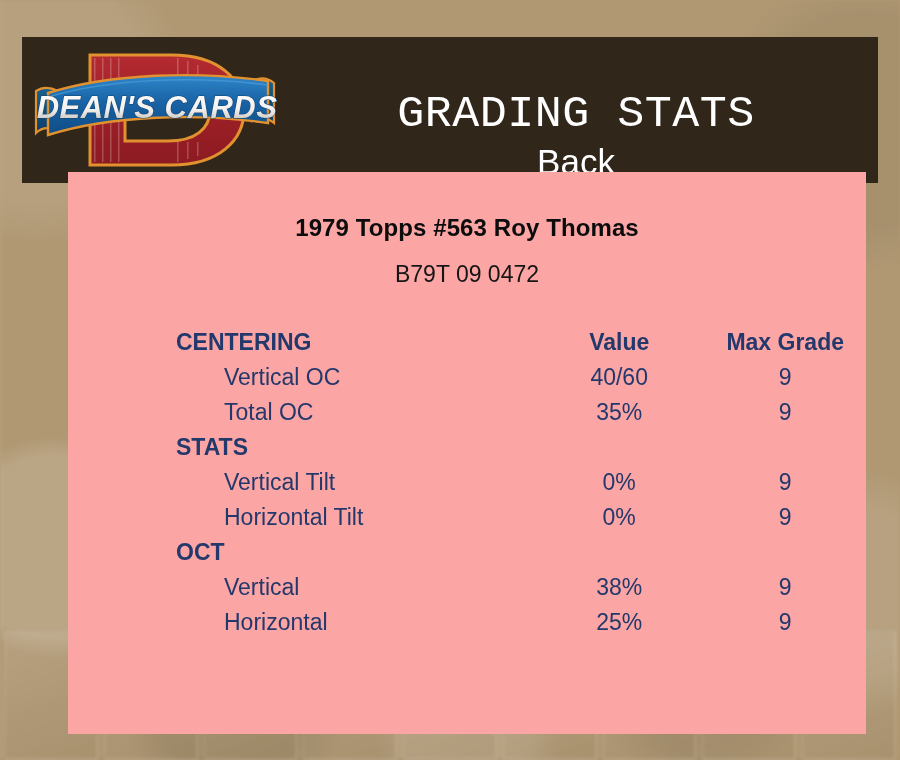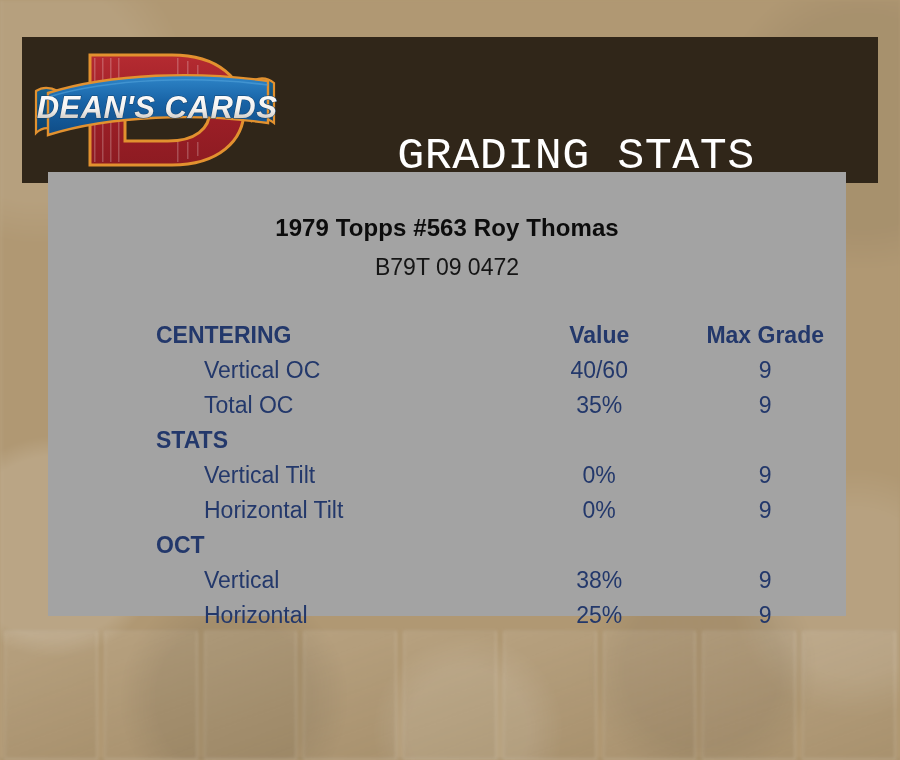--- a/index.html
+++ b/index.html
@@ -88,41 +88,41 @@
   }
   #title-sub {
     font-size: 35px;
     line-height: 42px;
     font-weight: 400;
   }
 
   
   #panel {
     position: absolute;
-    left: 48px;
+    left: 68px;
     top: 172px;
     width: 798px;
-    height: 444px;
-    background-color: #a3a3a3;
+    height: 562px;
+    background-color: #fca5a5;
   }
 
   #card-title {
     text-align: center;
     font-size: 24px;
     font-weight: bold;
     color: #0c0c0c;
     margin-top: 42px;
     letter-spacing: 0.1px;
   }
   #card-serial {
     text-align: center;
     font-size: 23px;
     font-weight: 400;
     color: #151515;
-    margin-top: 12px;
+    margin-top: 19px;
   }
 
   
   #stats {
     margin: 37px 0 0 5px;
     width: 100%;
     border-collapse: collapse;
     color: #23386b;
   }
   #stats td {
@@ -210,20 +210,21 @@
 
       <path d="M26 56 C90 36 176 34 246 44 L246 86 C176 76 90 78 26 98 Z" fill="url(#ribbonGrad)" stroke="#e2912f" stroke-width="2.4"></path>
       <path d="M26 60 C90 41 176 39 246 48" fill="none" stroke="#4fa0d8" stroke-width="1.6" opacity="0.65"></path>
 
       <text x="135" y="81" text-anchor="middle" font-family="'Liberation Sans', sans-serif" font-size="31" font-weight="bold" font-style="italic" letter-spacing="0.5" fill="url(#txtGrad)" stroke="#15446f" stroke-width="1.1" paint-order="stroke">DEAN'S CARDS</text>
     </svg>
   </div>
 
   <div id="title-block">
     <div id="title-main">GRADING STATS</div>
+    <div id="title-sub">Back</div>
   </div>
 </div>
 
 <div id="panel">
 
   <div id="card-title">1979 Topps #563 Roy Thomas</div>
 
   <div id="card-serial">B79T 09 0472</div>
 
   <table id="stats">

